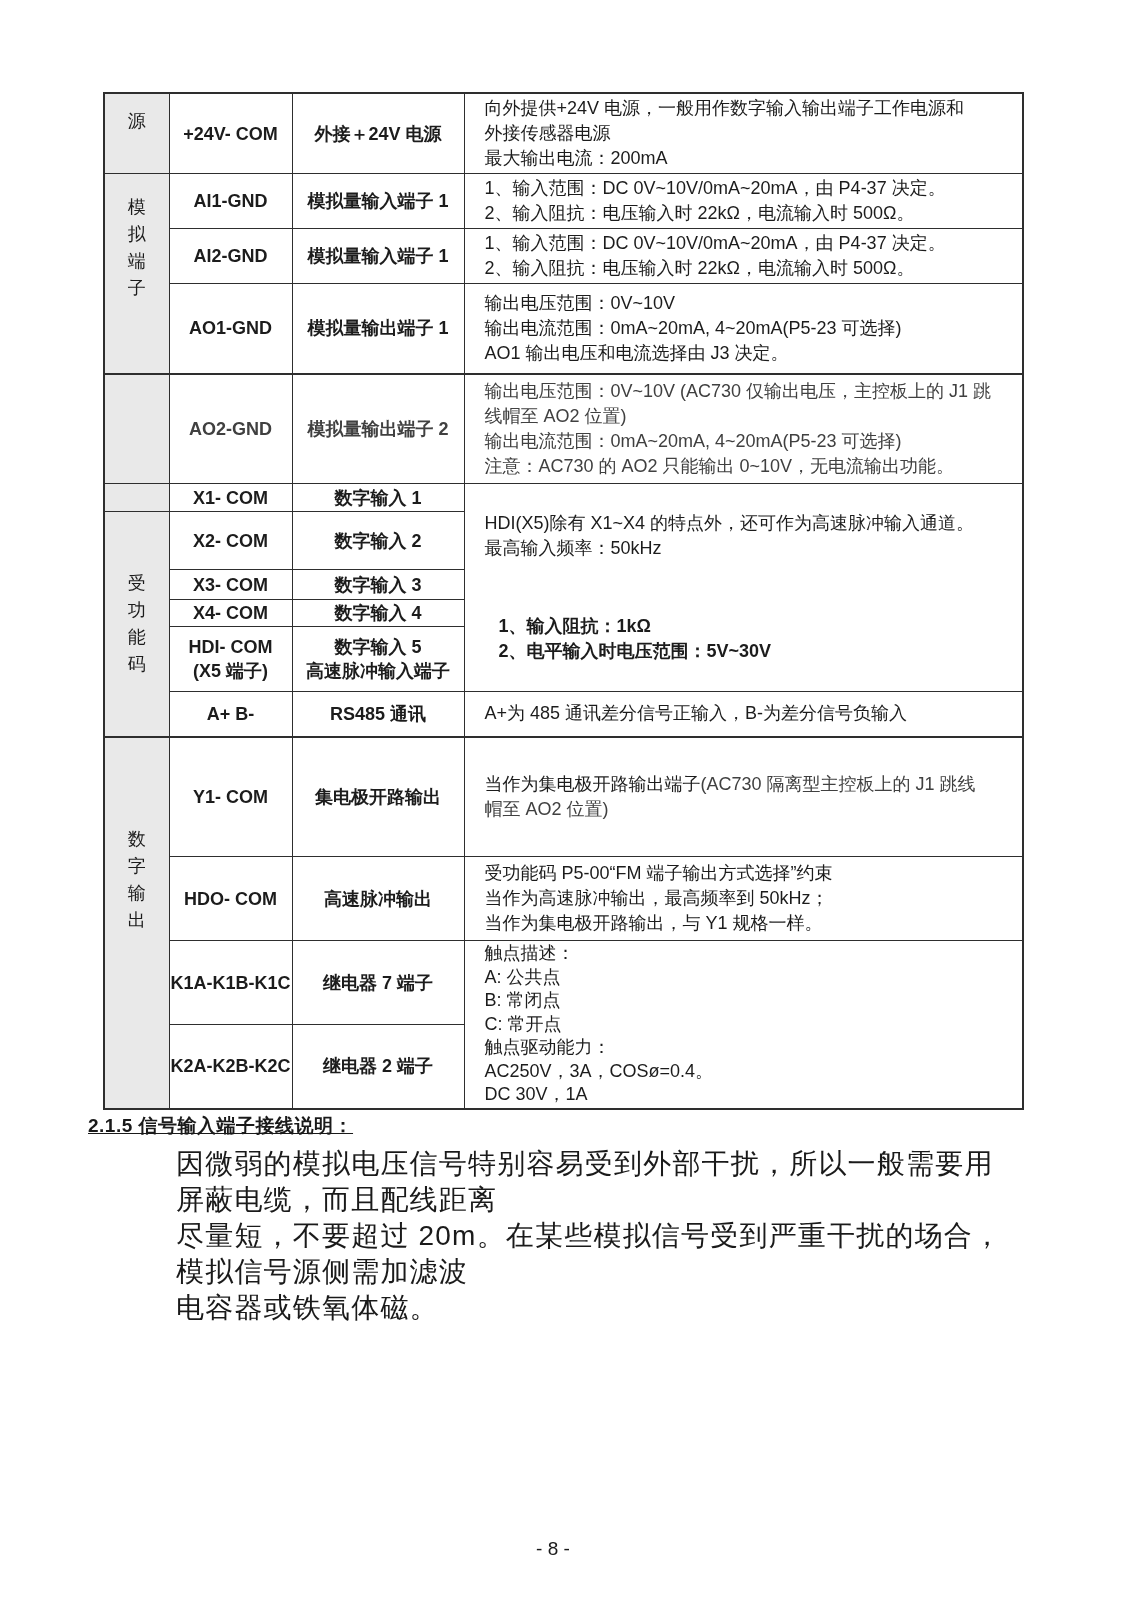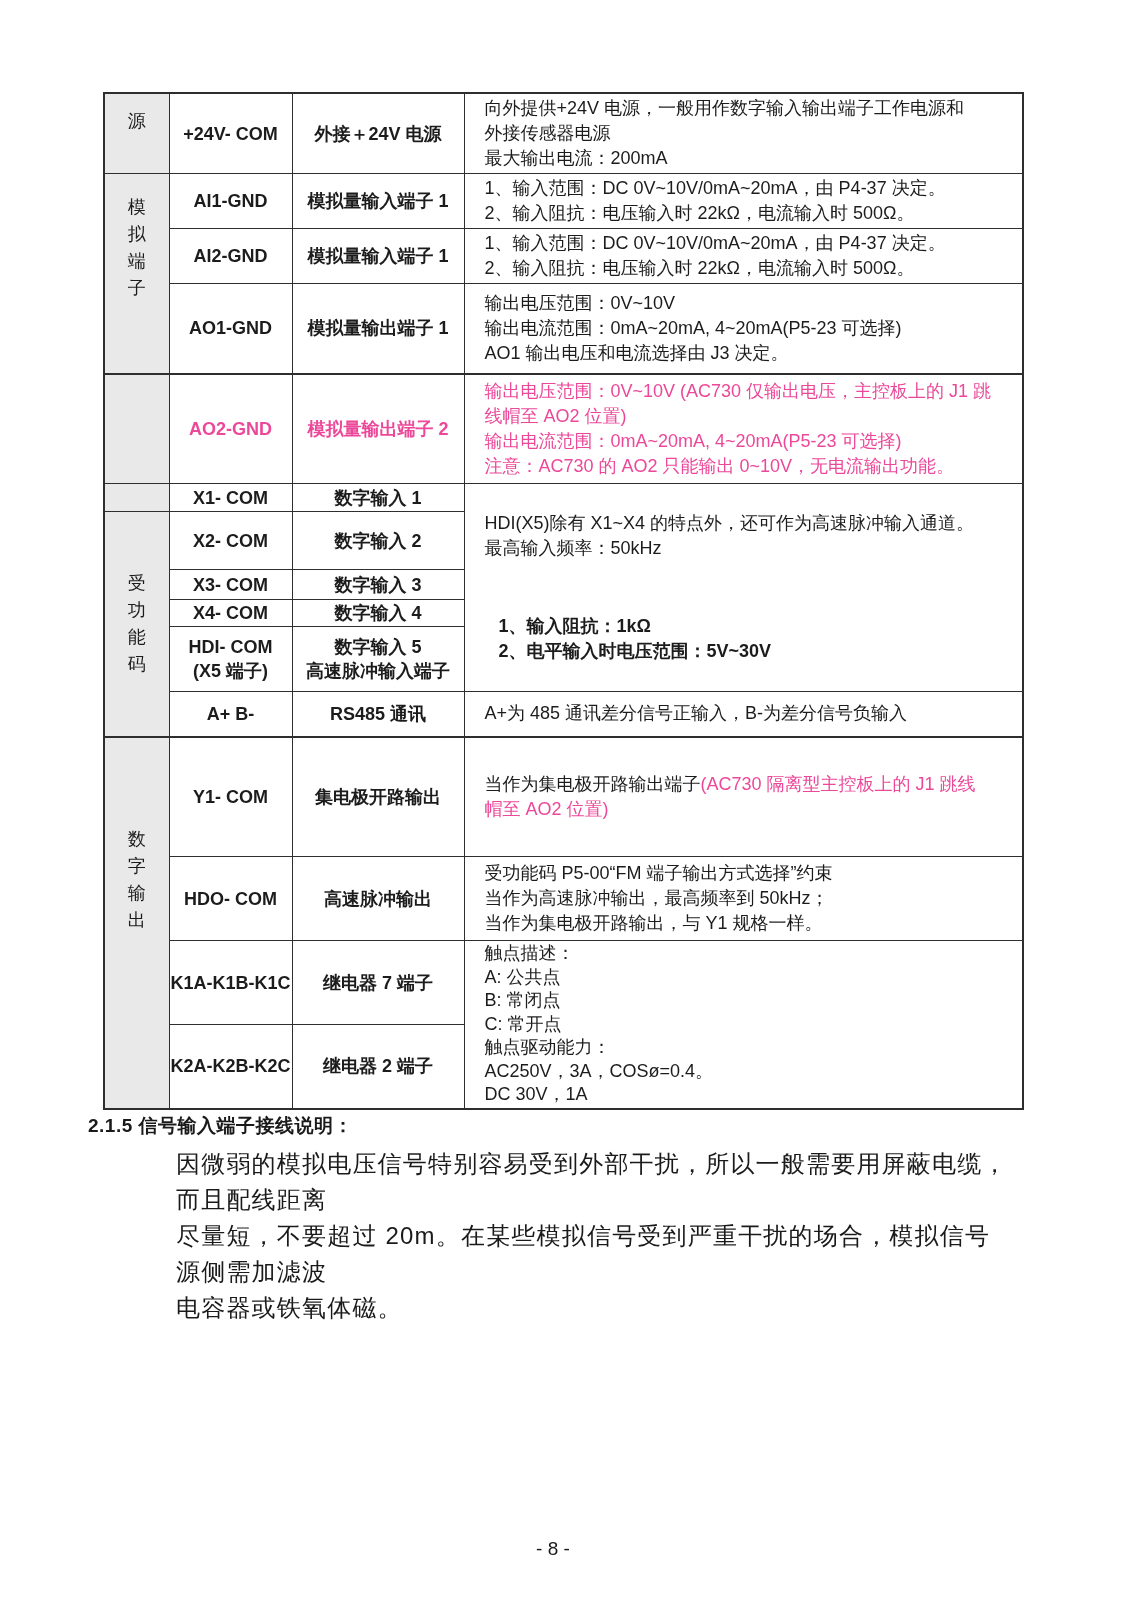--- a/index.html
+++ b/index.html
@@ -22,31 +22,31 @@
   .cat-inner {
     width:22px; margin:0 auto; line-height:27px; font-size:18px;
     word-break:break-all; text-align:center;
   }
   .pad14 { padding-top:14px; } .pad20 { padding-top:20px; } .pad88 { padding-top:88px; }
   .c { text-align:center; white-space:pre-line; line-height:24px;font-weight:bold; }
   .desc {
     padding:2px 8px 2px 20px; white-space:pre-line; line-height:25px;
     text-align:left;
   }
-  .red { color:#ec4899; }
+  .red { color:#404040; }
   .k-desc { line-height:23.5px; padding-top:1px; padding-bottom:1px; }
   .din-p2 { padding-left:14px; margin-top:28px; white-space:pre-line;font-weight:bold; }
   .din-p1 { white-space:pre-line; }
   .section-heading {
     position:absolute; left:88px; top:1113px; font-size:19px; font-weight:bold;
-    color:#1a1a1a; letter-spacing:0.5px;
+    color:#1a1a1a; letter-spacing:0.5px;text-decoration:underline;
   }
   .section-paragraph {
     position:absolute; left:176px; top:1146px; width:838px;
-    font-size:24px; line-height:36px; letter-spacing:1.2px;
+    font-size:28px; line-height:36px; letter-spacing:1.2px;
     white-space:pre-line; text-align:left; color:#1a1a1a;
   }
   .page-number {
     position:absolute; left:0; top:1538px; width:1106px; text-align:center;
     font-size:19px; color:#1a1a1a;
   }
 </style>
 </head>
 <body>
 

